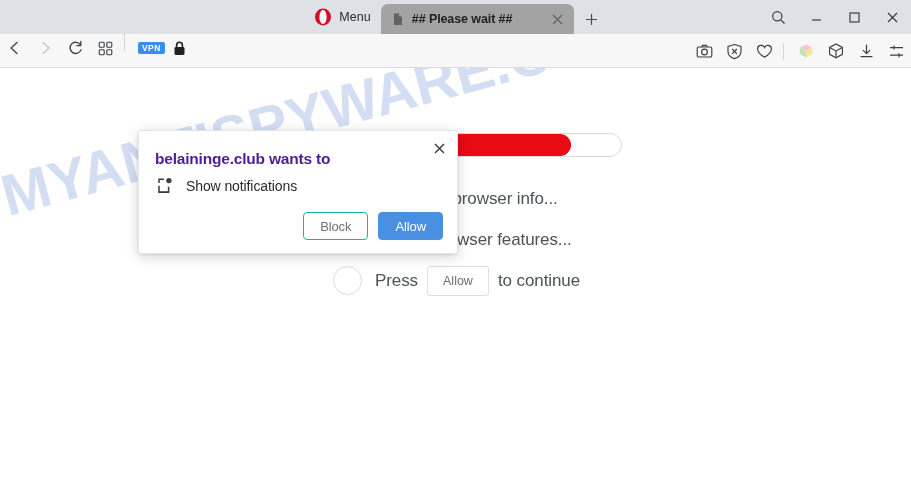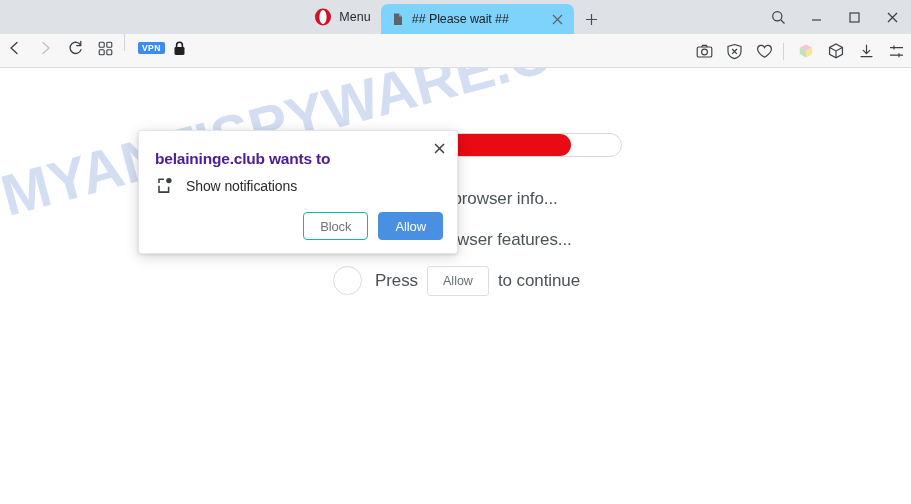--- a/index.html
+++ b/index.html
@@ -47,26 +47,27 @@
   .menu-label {
     font-size: 12.5px;
     color: #2b2b2b;
     letter-spacing: 0.1px;
   }
 
   .tab {
     position: relative;
     height: 30px;
     width: 193px;
-    background: #7dd3fc;
+    background: #a3a3a3;
     border-radius: 7px 7px 0 0;
     display: flex;
     align-items: center;
     padding: 0 6px 0 10px;
     cursor: default;
+    font-weight: bold;
   }
   .tab-favicon {
     width: 14px; height: 14px;
     flex: 0 0 14px;
     margin-right: 7px;
     position: relative;
   }
   .tab-title {
     flex: 1 1 auto;
     font-size: 12.5px;

